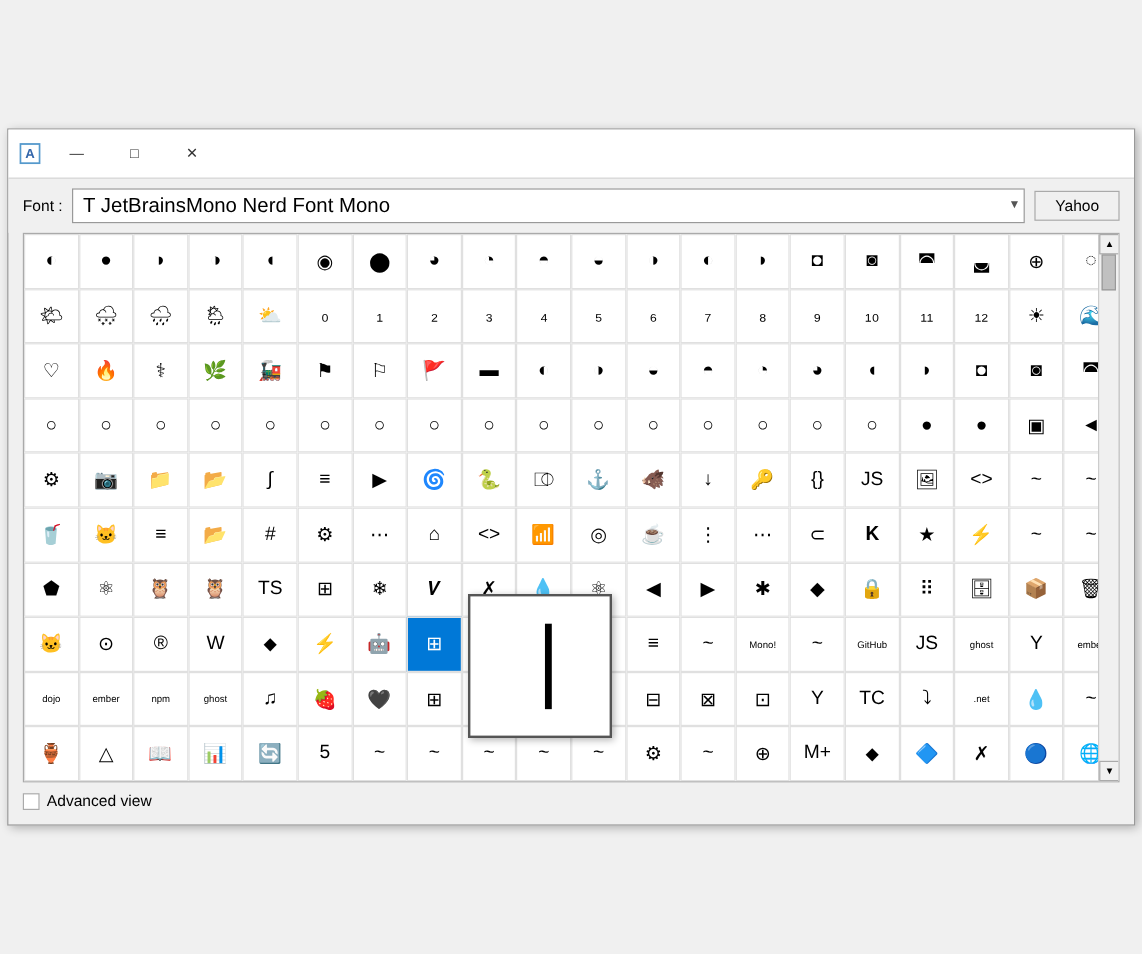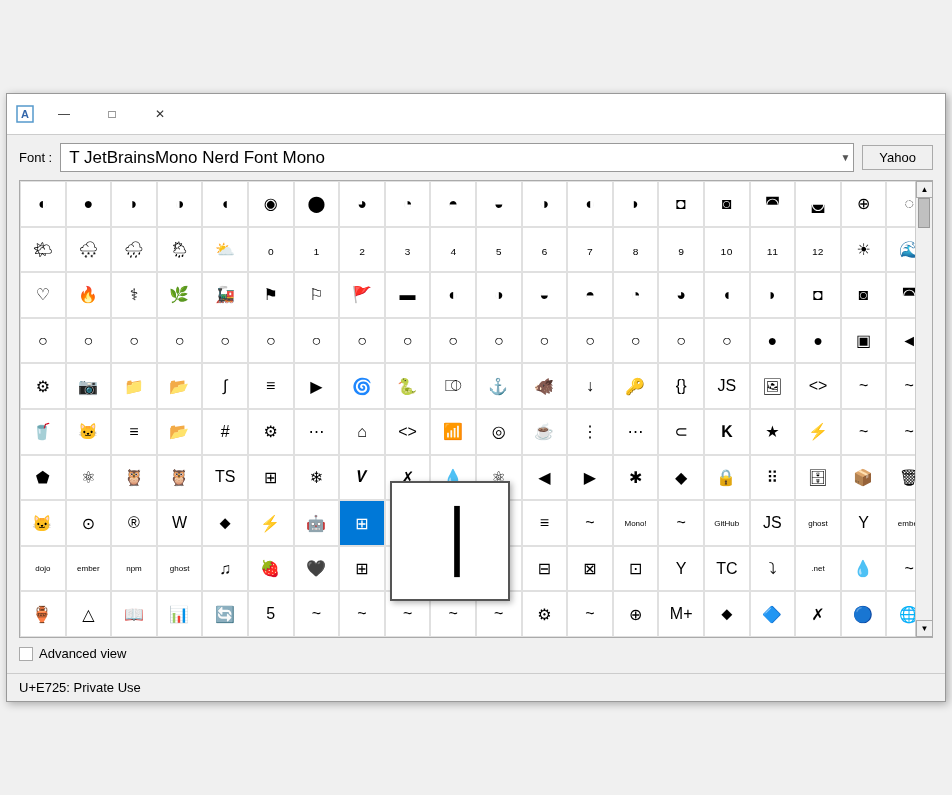--- a/index.html
+++ b/index.html
@@ -473,16 +473,13 @@
     </div>
   </div>
 
   <div class="bottom-section">
     <div class="advanced-row">
       <div class="advanced-checkbox"></div>
       <label>Advanced view</label>
     </div>
   </div>
 
-  <div class="status-bar">
-    <span>U+E725: Private Use</span>
-  </div>
 </div>
 
 </body></html>

